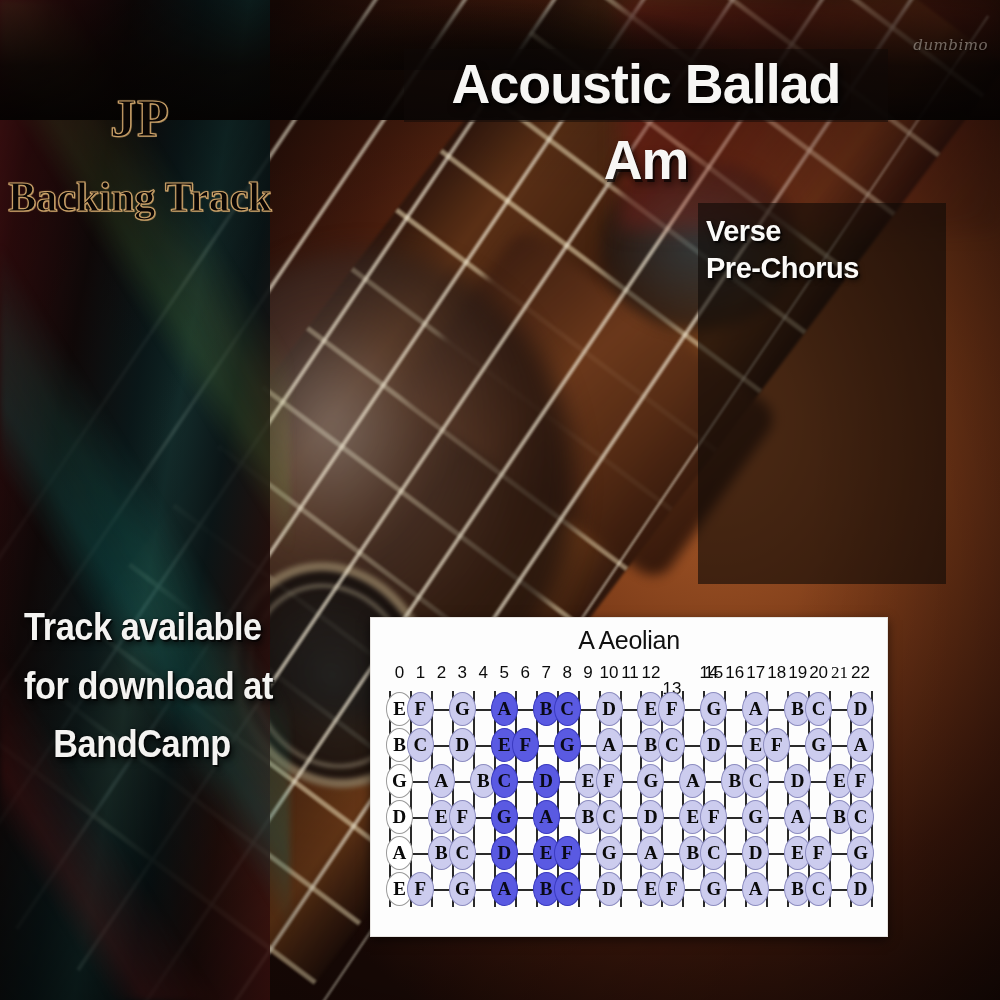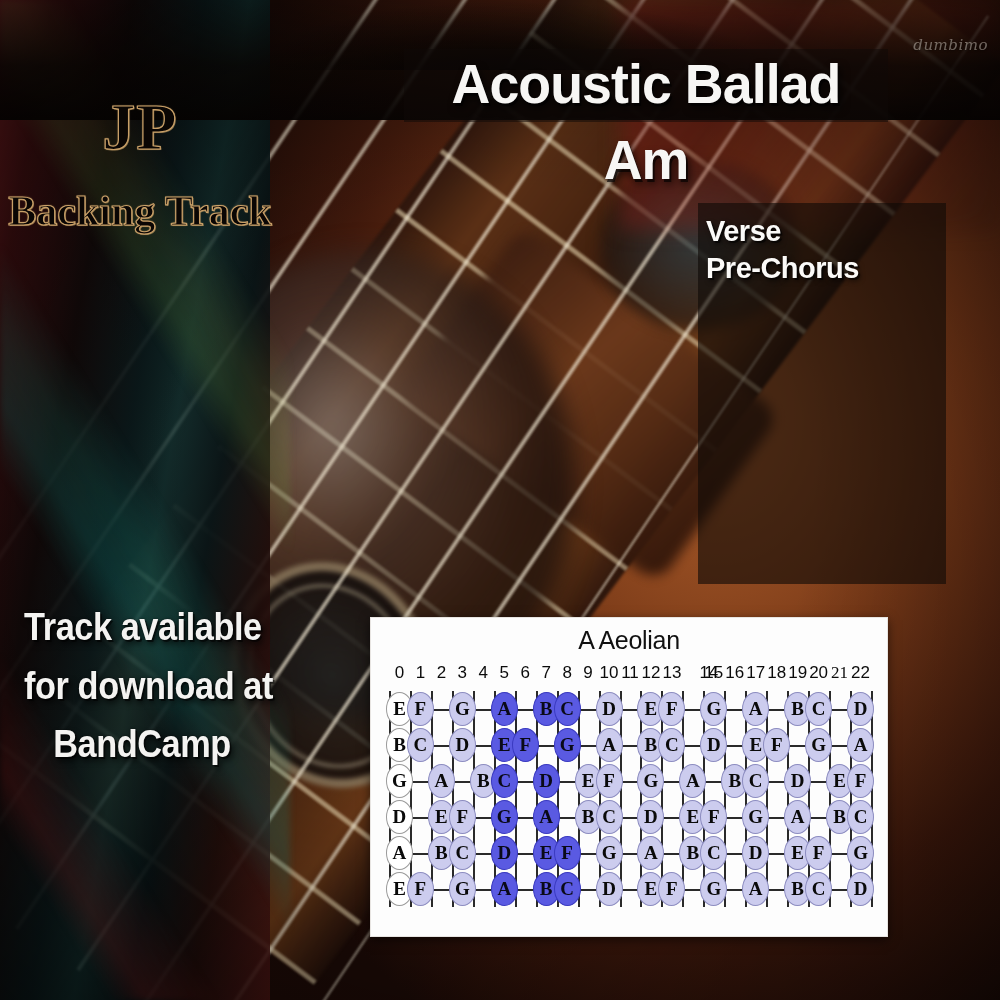--- a/index.html
+++ b/index.html
@@ -164,21 +164,21 @@
     left: 0; top: 92px;
     width: 280px;
     text-align: center;
     font-family: "Liberation Serif", "DejaVu Serif", serif;
     font-weight: bold;
     color: #0a0604;
     line-height: 1.05;
     -webkit-text-stroke: 1.2px #c9a068;
     text-shadow: 0 0 2px rgba(210,170,110,0.9), 1px 1px 0 rgba(205,165,105,0.6);
   }
-  .brand-jp    { font-size: 66px; letter-spacing: 1px; }
+  .brand-jp    { font-size: 52px; letter-spacing: 1px; }
   .brand-track { font-size: 42px; margin-top: 28px; }
 
   
   .promo {
     position: absolute;
     left: 8px; top: 598px;
     width: 268px;
     text-align: center;
     font-family: "Liberation Sans", sans-serif;
     font-weight: bold;
@@ -382,21 +382,21 @@
         <span style="left: 73.3478px;">3</span>
         <span style="left: 94.3043px;">4</span>
         <span style="left: 115.261px;">5</span>
         <span style="left: 136.217px;">6</span>
         <span style="left: 157.174px;">7</span>
         <span style="left: 178.13px;">8</span>
         <span style="left: 199.087px;">9</span>
         <span style="left: 220.043px;">10</span>
         <span style="left: 241px;">11</span>
         <span style="left: 261.957px;">12</span>
-        <span style="left: 282.913px;">13</span>
+        <span style="left: 282.913px; margin-top: 16px;">13</span>
         <span style="left: 303.87px; margin-left: 16px;">14</span>
         <span style="left: 324.826px;">15</span>
         <span style="left: 345.783px;">16</span>
         <span style="left: 366.739px; text-align: center;">17</span>
         <span style="left: 387.696px;">18</span>
         <span style="left: 408.652px;">19</span>
         <span style="left: 429.609px;">20</span>
         <span style="left: 450.565px; font-family: Liberation Serif, serif;">21</span>
         <span style="left: 471.522px;">22</span>
       </div>

